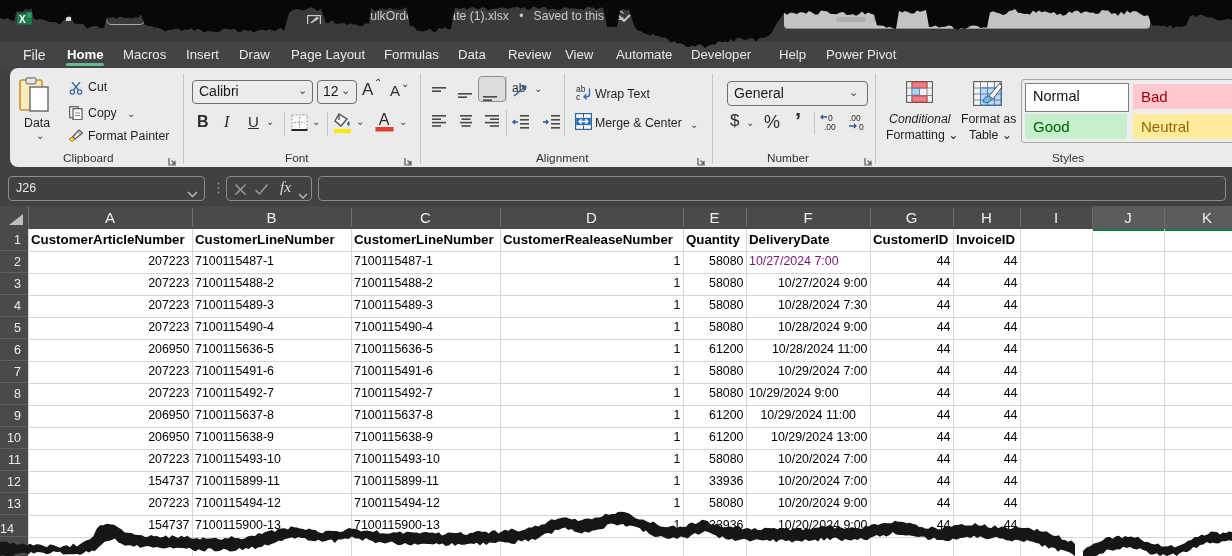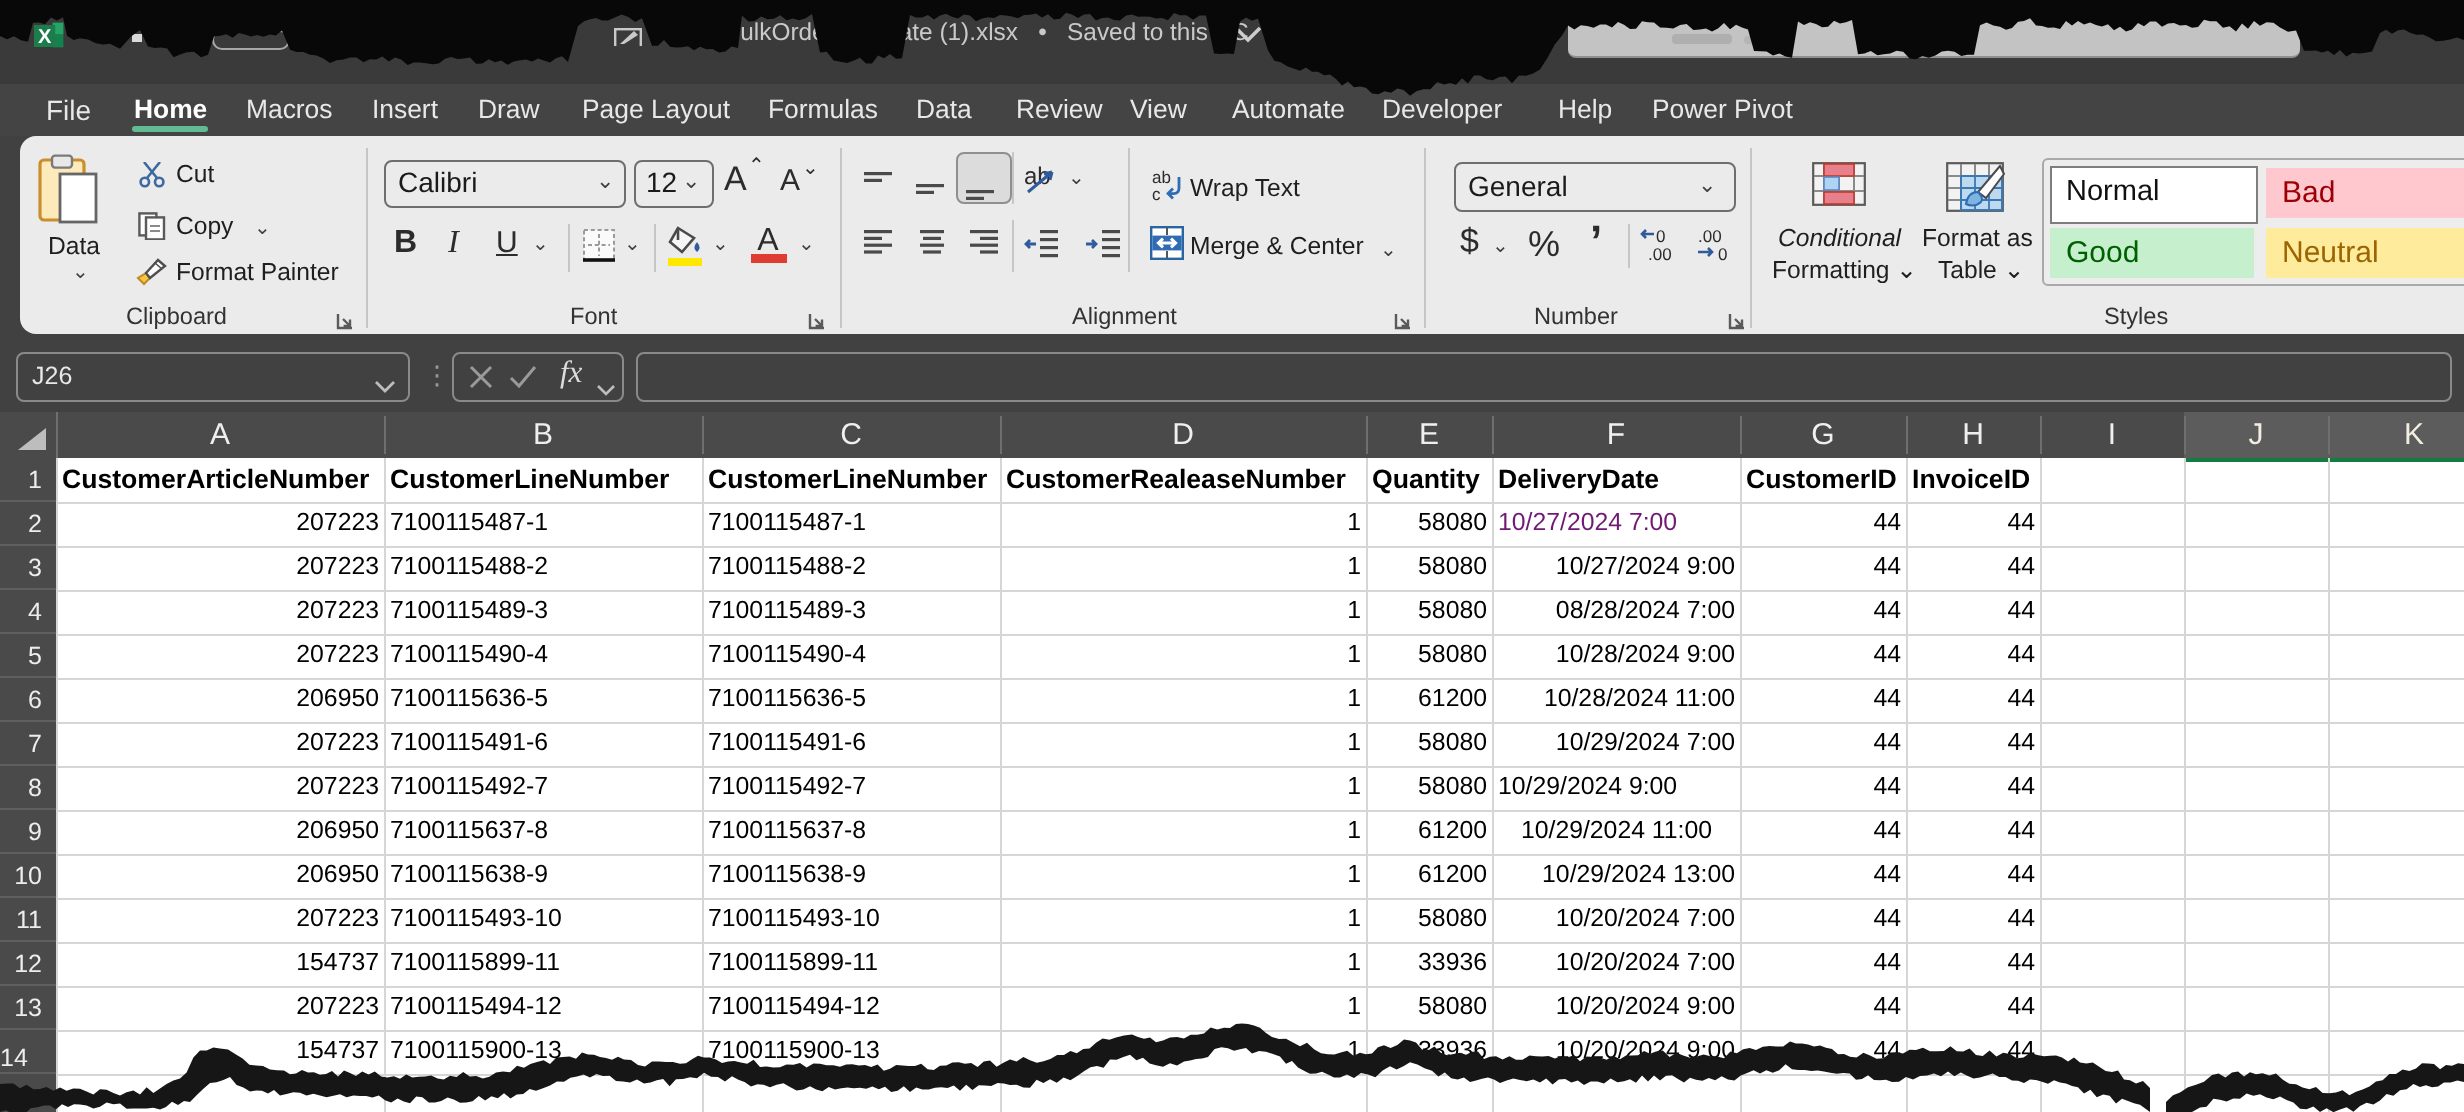--- a/index.html
+++ b/index.html
@@ -392,21 +392,21 @@
 <div style="position:absolute;left:503px;top:273px;width:177.5px;height:21px;line-height:21px;font-size:12.4px;color:#000;white-space:nowrap;overflow:hidden;text-align:right;">1</div>
 <div style="position:absolute;left:686px;top:273px;width:57.5px;height:21px;line-height:21px;font-size:12.4px;color:#000;white-space:nowrap;overflow:hidden;text-align:right;">58080</div>
 <div style="position:absolute;left:749px;top:273px;width:118.5px;height:21px;line-height:21px;font-size:12.4px;color:#000;white-space:nowrap;overflow:hidden;text-align:right;">10/27/2024 9:00</div>
 <div style="position:absolute;left:873px;top:273px;width:77.5px;height:21px;line-height:21px;font-size:12.4px;color:#000;white-space:nowrap;overflow:hidden;text-align:right;">44</div>
 <div style="position:absolute;left:956px;top:273px;width:61.5px;height:21px;line-height:21px;font-size:12.4px;color:#000;white-space:nowrap;overflow:hidden;text-align:right;">44</div>
 <div style="position:absolute;left:31px;top:295px;width:158.5px;height:21px;line-height:21px;font-size:12.4px;color:#000;white-space:nowrap;overflow:hidden;text-align:right;">207223</div>
 <div style="position:absolute;left:195px;top:295px;width:153.5px;height:21px;line-height:21px;font-size:12.4px;color:#000;white-space:nowrap;overflow:hidden;">7100115489-3</div>
 <div style="position:absolute;left:354px;top:295px;width:143.5px;height:21px;line-height:21px;font-size:12.4px;color:#000;white-space:nowrap;overflow:hidden;">7100115489-3</div>
 <div style="position:absolute;left:503px;top:295px;width:177.5px;height:21px;line-height:21px;font-size:12.4px;color:#000;white-space:nowrap;overflow:hidden;text-align:right;">1</div>
 <div style="position:absolute;left:686px;top:295px;width:57.5px;height:21px;line-height:21px;font-size:12.4px;color:#000;white-space:nowrap;overflow:hidden;text-align:right;">58080</div>
-<div style="position:absolute;left:749px;top:295px;width:118.5px;height:21px;line-height:21px;font-size:12.4px;color:#000;white-space:nowrap;overflow:hidden;text-align:right;">08/28/2024 7:00</div>
+<div style="position:absolute;left:749px;top:295px;width:118.5px;height:21px;line-height:21px;font-size:12.4px;color:#000;white-space:nowrap;overflow:hidden;text-align:right;">10/28/2024 7:30</div>
 <div style="position:absolute;left:873px;top:295px;width:77.5px;height:21px;line-height:21px;font-size:12.4px;color:#000;white-space:nowrap;overflow:hidden;text-align:right;">44</div>
 <div style="position:absolute;left:956px;top:295px;width:61.5px;height:21px;line-height:21px;font-size:12.4px;color:#000;white-space:nowrap;overflow:hidden;text-align:right;">44</div>
 <div style="position:absolute;left:31px;top:317px;width:158.5px;height:21px;line-height:21px;font-size:12.4px;color:#000;white-space:nowrap;overflow:hidden;text-align:right;">207223</div>
 <div style="position:absolute;left:195px;top:317px;width:153.5px;height:21px;line-height:21px;font-size:12.4px;color:#000;white-space:nowrap;overflow:hidden;">7100115490-4</div>
 <div style="position:absolute;left:354px;top:317px;width:143.5px;height:21px;line-height:21px;font-size:12.4px;color:#000;white-space:nowrap;overflow:hidden;">7100115490-4</div>
 <div style="position:absolute;left:503px;top:317px;width:177.5px;height:21px;line-height:21px;font-size:12.4px;color:#000;white-space:nowrap;overflow:hidden;text-align:right;">1</div>
 <div style="position:absolute;left:686px;top:317px;width:57.5px;height:21px;line-height:21px;font-size:12.4px;color:#000;white-space:nowrap;overflow:hidden;text-align:right;">58080</div>
 <div style="position:absolute;left:749px;top:317px;width:118.5px;height:21px;line-height:21px;font-size:12.4px;color:#000;white-space:nowrap;overflow:hidden;text-align:right;">10/28/2024 9:00</div>
 <div style="position:absolute;left:873px;top:317px;width:77.5px;height:21px;line-height:21px;font-size:12.4px;color:#000;white-space:nowrap;overflow:hidden;text-align:right;">44</div>
 <div style="position:absolute;left:956px;top:317px;width:61.5px;height:21px;line-height:21px;font-size:12.4px;color:#000;white-space:nowrap;overflow:hidden;text-align:right;">44</div>

